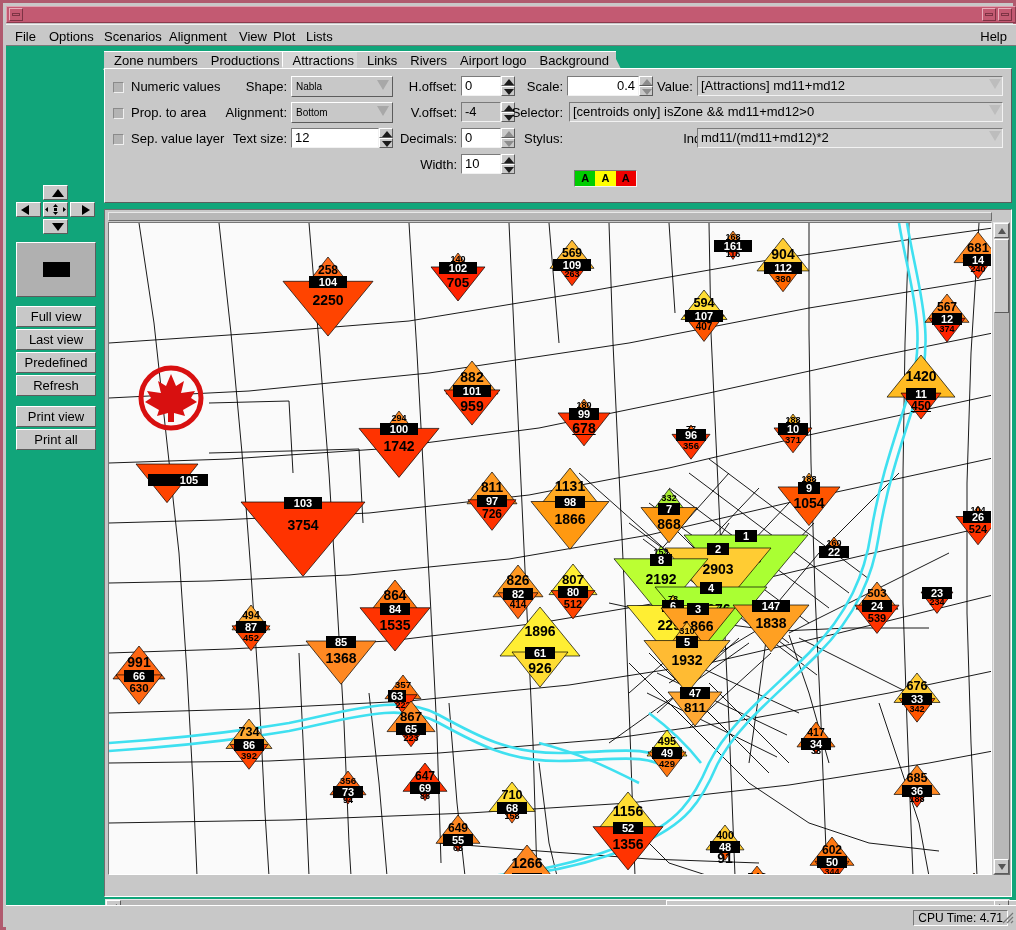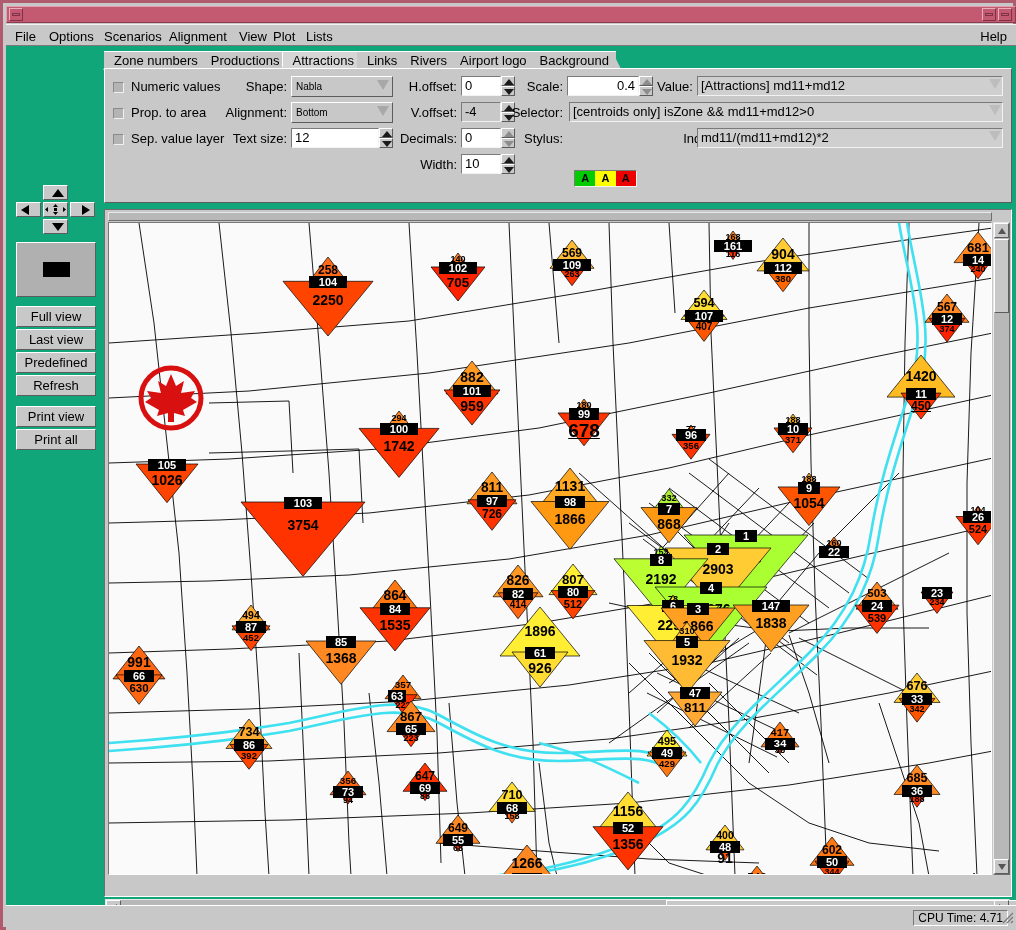--- a/index.html
+++ b/index.html
@@ -469,21 +469,21 @@
               <div class="valtxt" style="left: 0px; width: 76px; top: 18.768px; font-size: 14px;">1420</div>
               <div class="valtxt" style="left: 0px; width: 76px; top: 50.24px; font-size: 12px; text-decoration: underline;">450</div>
               <div class="idbox" style="left: 23px; top: 39.1px; width: 30px;">11</div>
             </div>
             <div class="marker" style="left: 445px; top: 170.05px; width: 60px; height: 58.85px;">
               <svg width="60" height="58.849999999999994">
                 <polygon points="30,6 17,23.95 43,23.95" fill="#ff8822" stroke="#000" stroke-width="0.7"></polygon>
                 <polygon points="4,19.95 56,19.95 30,52.849999999999994" fill="#ff3300" stroke="#000" stroke-width="0.7"></polygon>
               </svg>
               <div class="valtxt" style="left: 0px; width: 60px; top: 7.176px; font-size: 9px;">180</div>
-              <div class="valtxt" style="left: 0px; width: 60px; top: 27.332px; font-size: 19px; text-decoration: underline;">678</div>
+              <div class="valtxt" style="left: 0px; width: 60px; top: 27.332px; font-size: 14px; text-decoration: underline;">678</div>
               <div class="idbox" style="left: 15px; top: 14.95px; width: 30px;">99</div>
             </div>
             <div class="marker" style="left: 559px; top: 195.65px; width: 46px; height: 46.2px;">
               <svg width="46" height="46.199999999999996">
                 <polygon points="23,6.000000000000002 14,19.35 32,19.35" fill="#ff6611" stroke="#000" stroke-width="0.7"></polygon>
                 <polygon points="4,15.350000000000001 42,15.350000000000001 23,40.2" fill="#ff3300" stroke="#000" stroke-width="0.7"></polygon>
               </svg>
               <div class="valtxt" style="left: 0px; width: 46px; top: 4.968px; font-size: 9px;">77</div>
               <div class="valtxt" style="left: 0px; width: 46px; top: 21.283px; font-size: 9.5px;">356</div>
               <div class="idbox" style="left: 8px; top: 10.35px; width: 30px;">96</div>
@@ -504,21 +504,21 @@
               </svg>
               <div class="valtxt" style="left: 0px; width: 88px; top: 8.832px; font-size: 9px;">294</div>
               <div class="valtxt" style="left: 0px; width: 88px; top: 33.68px; font-size: 14px;">1742</div>
               <div class="idbox" style="left: 25px; top: 18.4px; width: 38px;">100</div>
             </div>
             <div class="marker" style="left: 23px; top: 236px; width: 70px; height: 49.65px;">
               <svg width="70" height="49.65">
                 <polygon points="4,5 66,5 35,43.65" fill="#ff4400" stroke="#000" stroke-width="0.7"></polygon>
               </svg>
               <div class="valtxt" style="left: 0px; width: 70px; top: 13.417px; font-size: 14px;">1026</div>
-              <div class="idbox" style="left: 16px; top: 0px; width: 38px;">105</div>
+              <div class="idbox" style="left: 16px; top: 15px; width: 38px; padding-left: 22px;">105</div>
             </div>
             <div class="marker" style="left: 128px; top: 274px; width: 132px; height: 85.3px;">
               <svg width="132" height="85.3">
                 <polygon points="4,5 128,5 66,79.3" fill="#ff3300" stroke="#000" stroke-width="0.7"></polygon>
               </svg>
               <div class="valtxt" style="left: 0px; width: 132px; top: 19.834px; font-size: 14px;">3754</div>
               <div class="idbox" style="left: 47px; top: 0px; width: 38px;">103</div>
             </div>
             <div class="marker" style="left: 354px; top: 243.25px; width: 58px; height: 70.35px;">
               <svg width="58" height="70.35">
@@ -756,21 +756,21 @@
             </div>
             <div class="marker" style="left: 534px; top: 501px; width: 48px; height: 58.85px;">
               <svg width="48" height="58.849999999999994">
                 <polygon points="24,6 4,32 44,32" fill="#ffee33" stroke="#000" stroke-width="0.7"></polygon>
                 <polygon points="5,28 43,28 24,52.849999999999994" fill="#ff7711" stroke="#000" stroke-width="0.7"></polygon>
               </svg>
               <div class="valtxt" style="left: 0px; width: 48px; top: 11.04px; font-size: 11px;">495</div>
               <div class="valtxt" style="left: 0px; width: 48px; top: 33.933px; font-size: 9.5px;">429</div>
               <div class="idbox" style="left: 9px; top: 23px; width: 30px;">49</div>
             </div>
-            <div class="marker" style="left: 648px; top: 493.15px; width: 46px; height: 43.9px; font-family: Liberation Mono, monospace;">
+            <div class="marker" style="left: 684px; top: 493.15px; width: 46px; height: 43.9px;">
               <svg width="46" height="43.9">
                 <polygon points="23,6 4,30.849999999999998 42,30.849999999999998" fill="#ff7711" stroke="#000" stroke-width="0.7"></polygon>
                 <polygon points="16,26.849999999999998 30,26.849999999999998 23,37.9" fill="#ff3300" stroke="#000" stroke-width="0.7"></polygon>
               </svg>
               <div class="valtxt" style="left: 0px; width: 46px; top: 10.488px; font-size: 10.45px;">417</div>
               <div class="valtxt" style="left: 0px; width: 46px; top: 30.299px; font-size: 9px;">38</div>
               <div class="idbox" style="left: 8px; top: 21.85px; width: 30px;">34</div>
             </div>
             <div class="marker" style="left: 781px; top: 535.55px; width: 54px; height: 54.25px;">
               <svg width="54" height="54.25">

